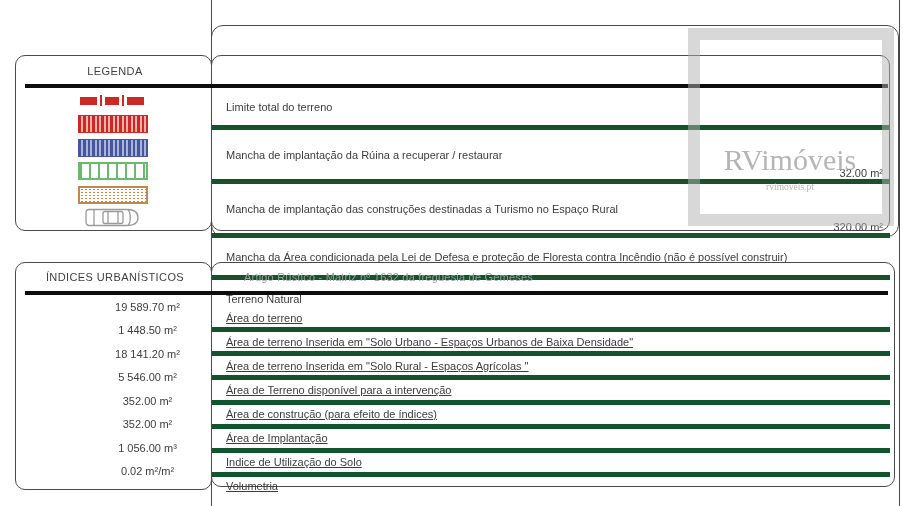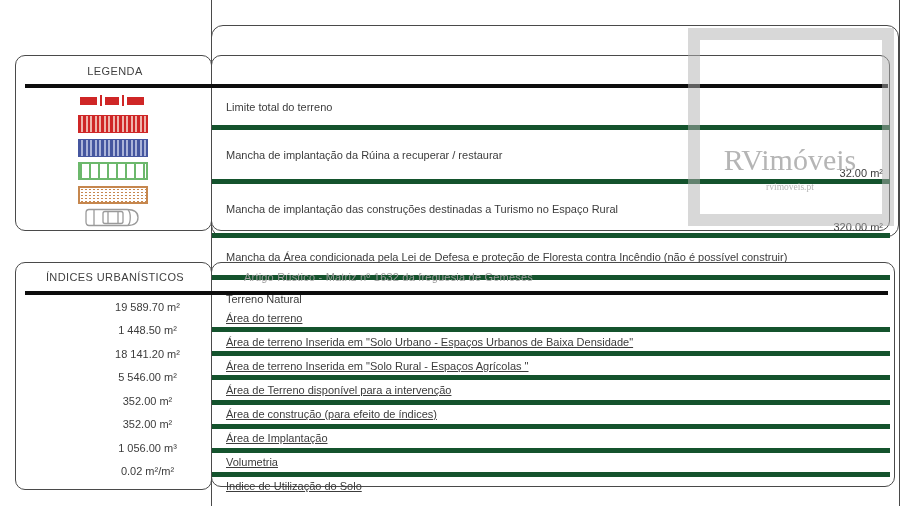--- a/index.html
+++ b/index.html
@@ -154,24 +154,24 @@
     <div class="row">
       <span class="lbl">Área de Terreno disponível para a intervenção</span>
     </div>
     <div class="row">
       <span class="lbl">Área de construção (para efeito de índices)</span>
     </div>
     <div class="row">
       <span class="lbl">Área de Implantação</span>
     </div>
     <div class="row">
-      <span class="lbl">Volumetria</span>
+      <span class="lbl">Indice de Utilização do Solo</span>
     </div>
     <div class="row">
-      <span class="lbl">Indice de Utilização do Solo</span>
+      <span class="lbl">Volumetria</span>
     </div>
   </div>
 
   <div class="wm-frame"></div>
   <div class="wm-brand">RVimóveis</div>
   <div class="wm-site">rvimoveis.pt</div>
 
 </div>
 
 </body></html>

